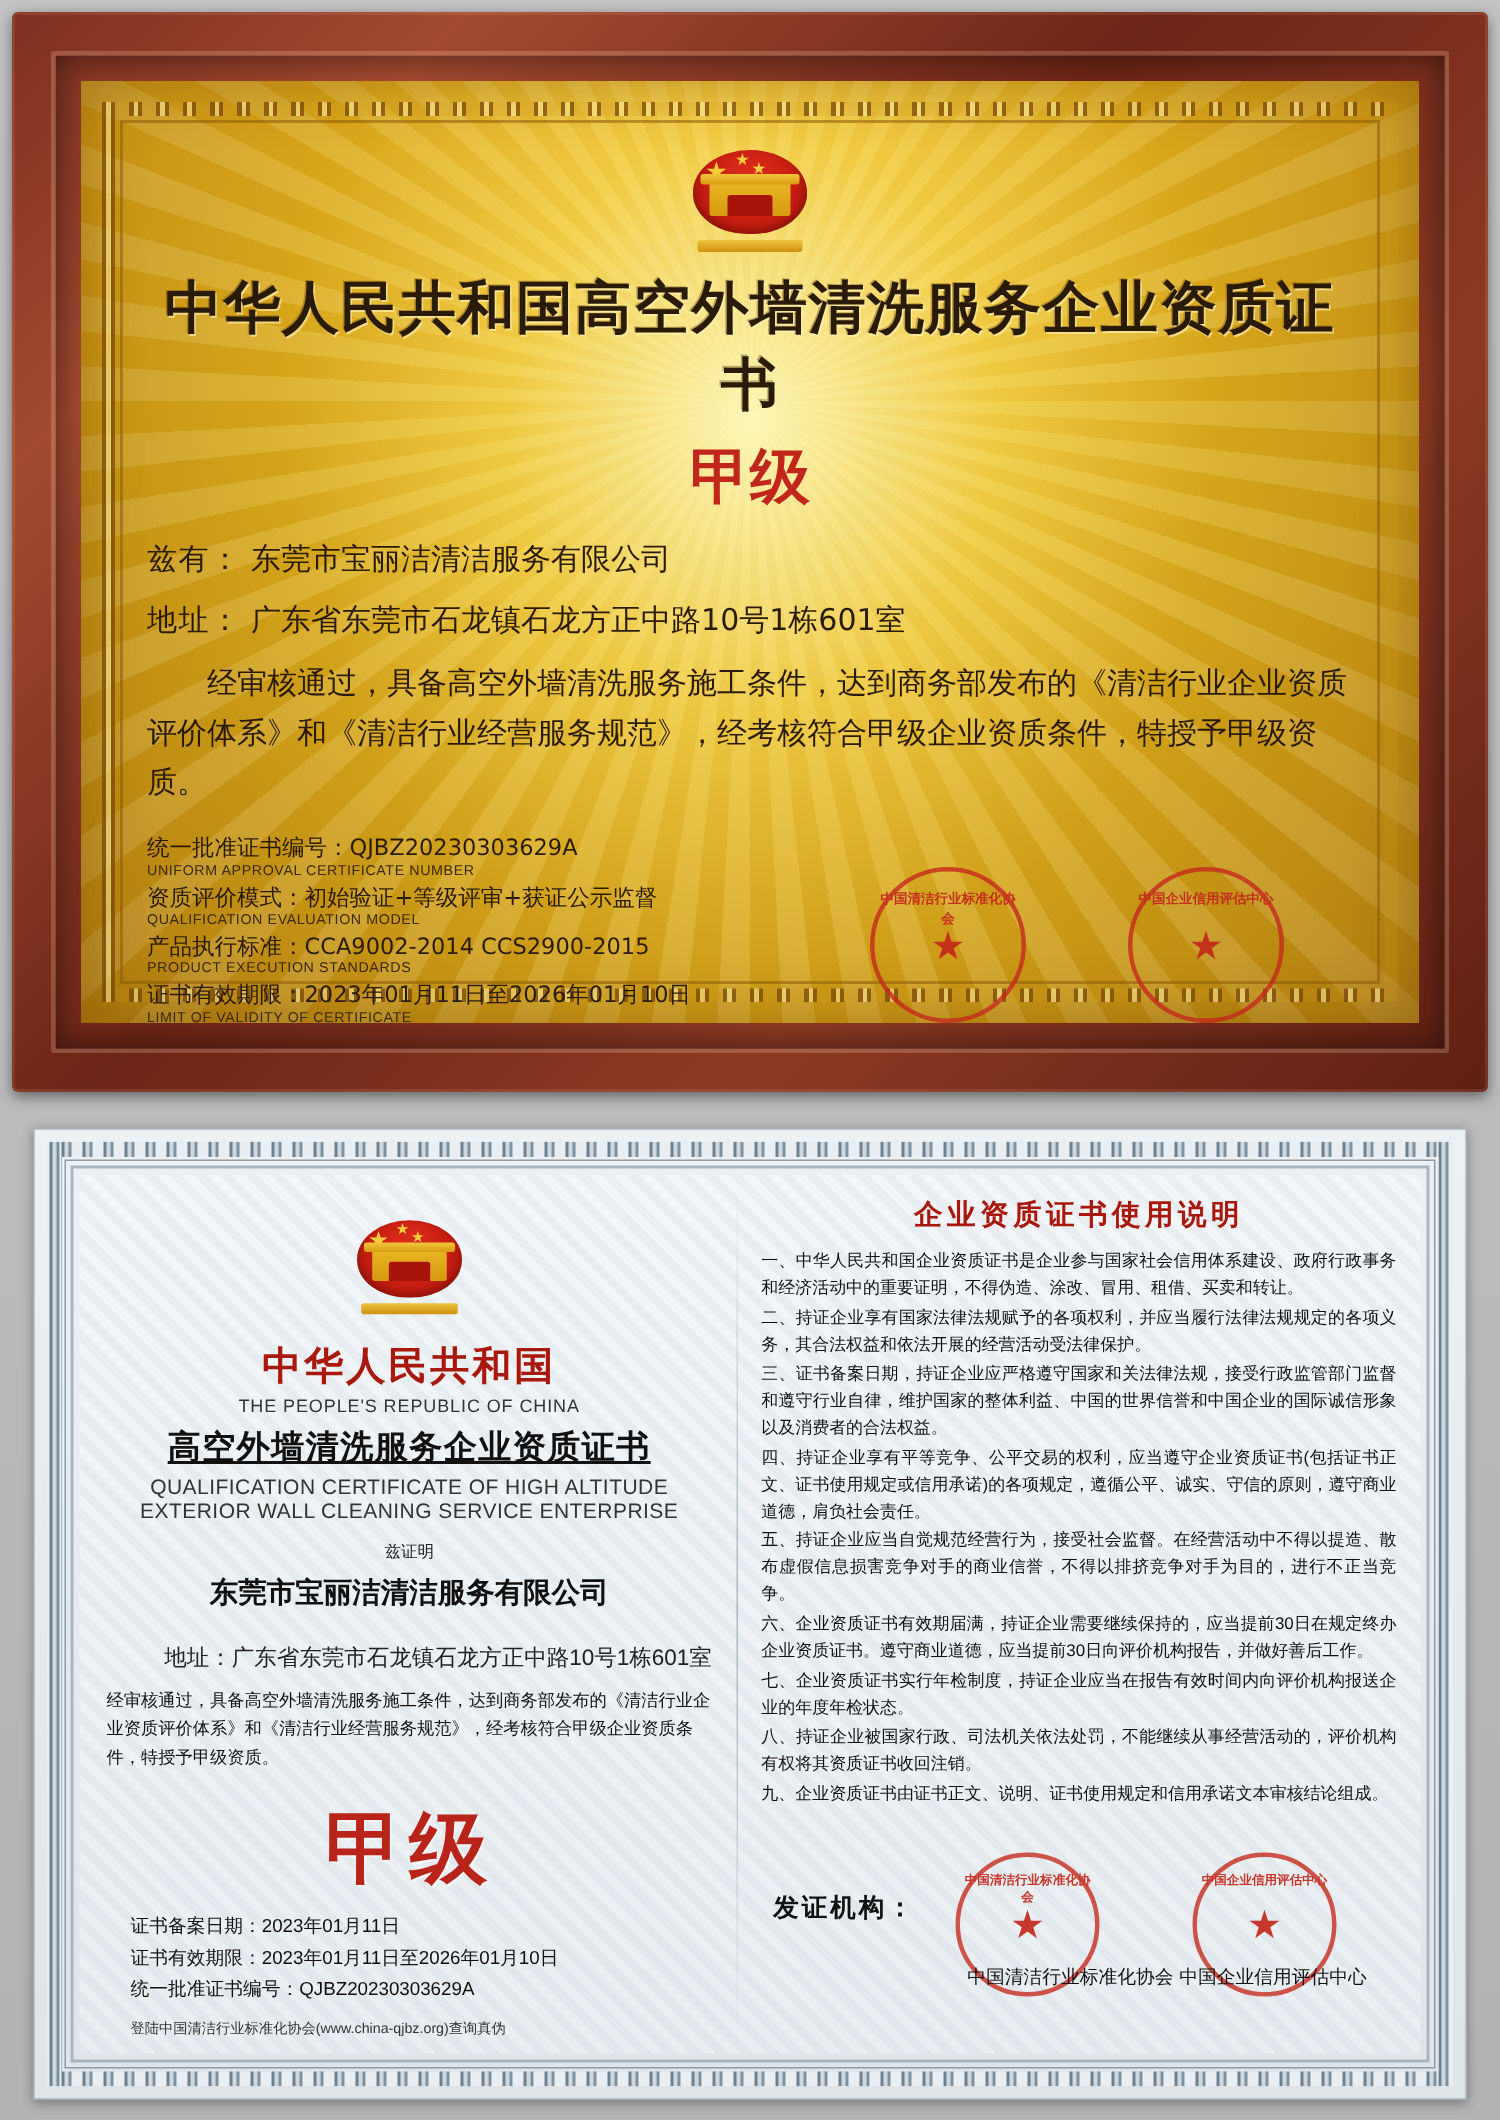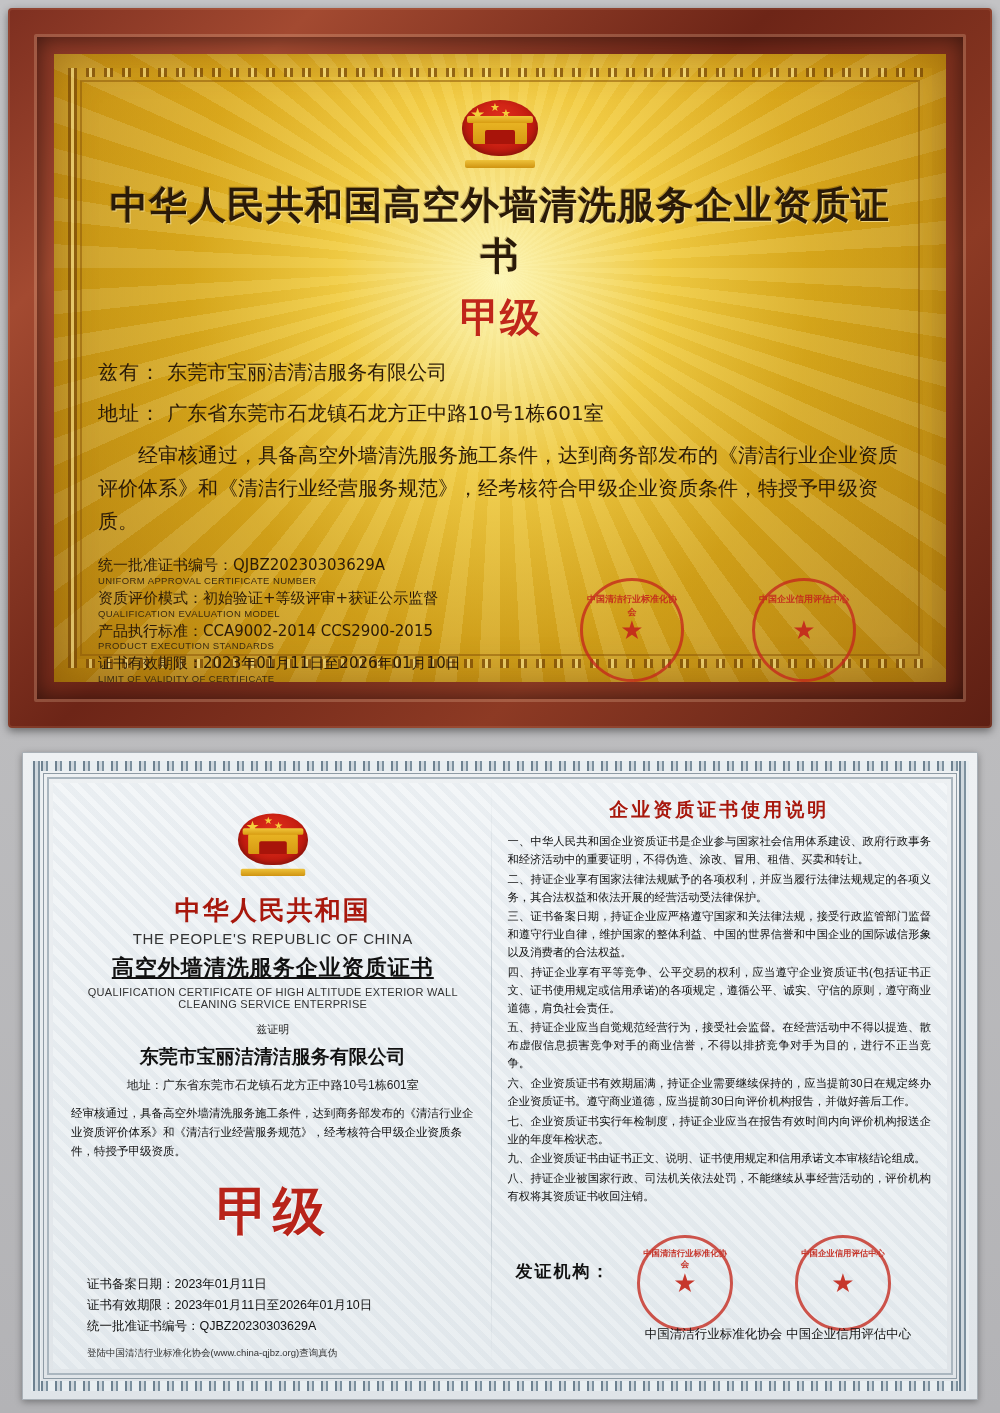--- a/index.html
+++ b/index.html
@@ -151,26 +151,26 @@
       repeating-linear-gradient(45deg, rgba(170,185,198,.13) 0 6px, rgba(255,255,255,0) 6px 12px),
       linear-gradient(180deg,#f3f6f8,#e9eef1);
     display: flex;
   }
   .paper-left { width: 49%; padding: 10px 16px 10px 18px; position: relative; }
   .paper-div { width: 1px; background: linear-gradient(180deg, rgba(120,135,148,0), rgba(120,135,148,.55), rgba(120,135,148,0)); }
   .paper-right { width: 51%; padding: 10px 16px; position: relative; }
 
   .emblem-sm { transform: scale(.92); transform-origin: top center; margin: 4px auto 0; }
   .prc-cn { text-align:center; font-family:"DejaVu Sans","Liberation Sans",sans-serif; font-weight:bold; font-size: 26px; color:#a8180d; margin-top: 4px; letter-spacing:2px;}
-  .prc-en { text-align:center; font-size: 15px; color:#333; letter-spacing:.6px; margin-top:2px; }
+  .prc-en { text-align:center; font-size: 12px; color:#333; letter-spacing:.6px; margin-top:2px; }
   .svc-cn { text-align:center; font-family:"DejaVu Sans","Liberation Sans",sans-serif; font-weight:bold; font-size: 22px; color:#111; margin-top: 6px; letter-spacing:1px;text-decoration:underline;}
-  .svc-en { text-align:center; font-size: 11px; color:#333; letter-spacing:.3px; margin-top:3px; }
+  .svc-en { text-align:center; font-size: 14px; color:#333; letter-spacing:.3px; margin-top:3px; }
   .zici { text-align:center; font-size: 11px; color:#222; margin-top: 12px; }
   .company { text-align:center; font-family:"DejaVu Sans","Liberation Sans",sans-serif; font-weight:bold; font-size: 19px; color:#111; margin-top: 7px; }
-  .addr-sm { text-align:center; font-size: 12px; color:#222; margin-top: 7px; }
+  .addr-sm { text-align:right; font-size: 15px; color:#222; margin-top: 21px; }
   .para-sm { font-size: 11.5px; color:#111; line-height: 1.65; margin-top: 10px; text-indent: 0; }
   .grade-big {
     text-align:center; font-family:"DejaVu Sans","Liberation Sans",sans-serif;
     font-weight: bold; font-size: 52px; color:#b8241a; margin-top: 16px; letter-spacing: 4px;
     text-shadow: 1px 1px 0 rgba(255,255,255,.6);
   }
   .footer-lines { position:absolute; left: 34px; bottom: 8px; font-size: 12.5px; color:#111; line-height: 1.65; }
   .footer-note { font-size: 9.5px; color:#333; margin-top: 9px; }
 
   .right-title-cn {
@@ -185,21 +185,21 @@
   .clauses p { margin: 0 0 2px 0; text-align: justify; }
   .issuer {
     position:absolute; left: 24px; bottom: 86px; font-family:"DejaVu Sans","Liberation Sans",sans-serif;
     font-weight:bold; font-size: 17px; color:#111; letter-spacing: 2px;
   }
   .stamps-sm { position:absolute; right: 4px; bottom: 26px; width: 330px; height: 108px; }
   .stamp-sm { position:absolute; width: 96px; height: 96px; }
   .stamp-sm.a { left: 24px; top: 0; }
   .stamp-sm.b { left: 182px; top: 0; }
   .stamp-caption-sm {
-    position:absolute; left:0; bottom: 0; width: 330px; text-align:center;
+    position:absolute; left:0; bottom: 16px; width: 330px; text-align:center;
     font-size: 12.5px; color:#111; font-family:"DejaVu Sans","Liberation Sans",sans-serif;
   }
 </style>
 </head>
 <body>
 
 <div id="page">
 
   <div class="plaque-outer">
     <div class="plaque-bevel"></div>
@@ -308,22 +308,22 @@
         <div class="right-title-cn2">企业资质证书使用说明</div>
 
         <div class="clauses">
           <p>一、中华人民共和国企业资质证书是企业参与国家社会信用体系建设、政府行政事务和经济活动中的重要证明，不得伪造、涂改、冒用、租借、买卖和转让。</p>
           <p>二、持证企业享有国家法律法规赋予的各项权利，并应当履行法律法规规定的各项义务，其合法权益和依法开展的经营活动受法律保护。</p>
           <p>三、证书备案日期，持证企业应严格遵守国家和关法律法规，接受行政监管部门监督和遵守行业自律，维护国家的整体利益、中国的世界信誉和中国企业的国际诚信形象以及消费者的合法权益。</p>
           <p>四、持证企业享有平等竞争、公平交易的权利，应当遵守企业资质证书(包括证书正文、证书使用规定或信用承诺)的各项规定，遵循公平、诚实、守信的原则，遵守商业道德，肩负社会责任。</p>
           <p>五、持证企业应当自觉规范经营行为，接受社会监督。在经营活动中不得以提造、散布虚假信息损害竞争对手的商业信誉，不得以排挤竞争对手为目的，进行不正当竞争。</p>
           <p>六、企业资质证书有效期届满，持证企业需要继续保持的，应当提前30日在规定终办企业资质证书。遵守商业道德，应当提前30日向评价机构报告，并做好善后工作。</p>
           <p>七、企业资质证书实行年检制度，持证企业应当在报告有效时间内向评价机构报送企业的年度年检状态。</p>
+          <p>八、持证企业被国家行政、司法机关依法处罚，不能继续从事经营活动的，评价机构有权将其资质证书收回注销。</p>
           <p>九、企业资质证书由证书正文、说明、证书使用规定和信用承诺文本审核结论组成。</p>
-          <p>八、持证企业被国家行政、司法机关依法处罚，不能继续从事经营活动的，评价机构有权将其资质证书收回注销。</p>
         </div>
 
         <div class="issuer">发证机构：</div>
 
         <div class="stamps-sm">
           <div class="stamp stamp-sm a">
             <span class="st-star">★</span>
             <span style="position:absolute;top:10px;left:0;right:0;text-align:center;font-size:8.4px;font-weight:bold;">中国清洁行业标准化协会</span>
           </div>
           <div class="stamp stamp-sm b">

